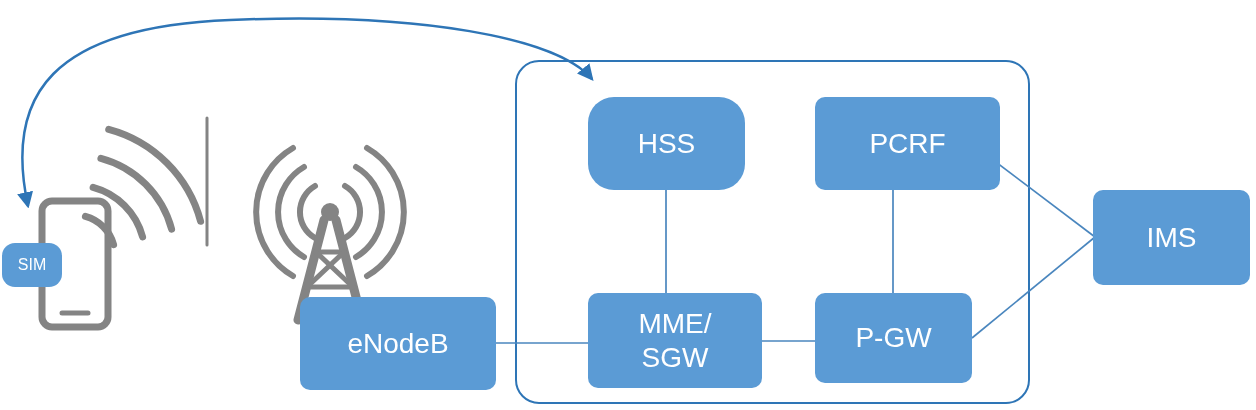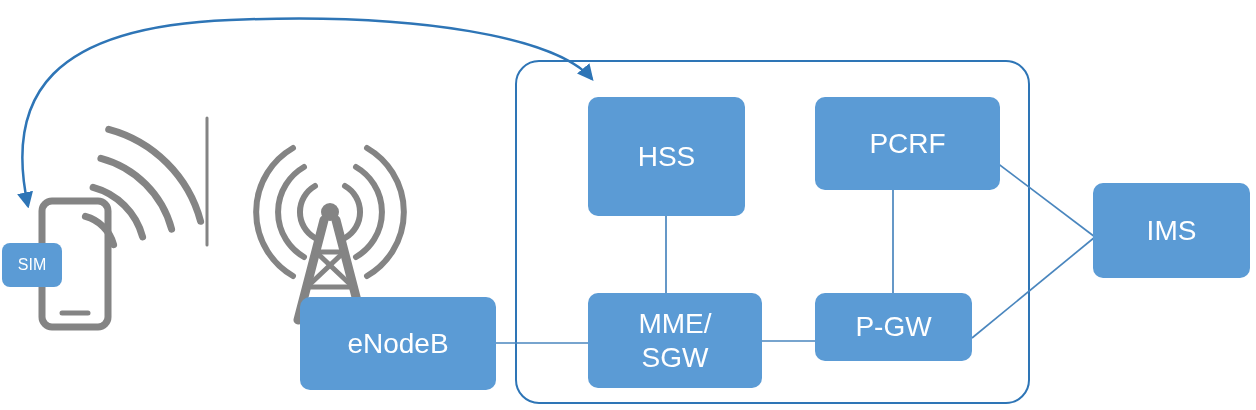--- a/index.html
+++ b/index.html
@@ -26,26 +26,26 @@
     display:flex;align-items:center;justify-content:center;
     background:var(--node-fill);
     color:var(--node-text);
     border-radius:10px;
     font-size:28px;
     text-align:center;
     white-space:pre-line;
     line-height:1.18;
     z-index:3;
   }
-  .node.small{font-size:16px;border-radius:8px;}
-  .n-hss   {left:588px;top:97px;width:157px;height:119px;}
+  .node.small{font-size:16px;border-radius:13px;}
+  .n-hss   {left:588px;top:97px;width:157px;height:93px;border-radius:26px;}
   .n-pcrf  {left:815px;top:97px;width:185px;height:93px;}
   .n-mme   {left:588px;top:293px;width:174px;height:95px;}
-  .n-pgw   {left:815px;top:293px;width:157px;height:68px;}
-  .n-ims   {left:1093px;top:183px;width:157px;height:95px;}
+  .n-pgw   {left:815px;top:293px;width:157px;height:90px;}
+  .n-ims   {left:1093px;top:190px;width:157px;height:95px;}
   .n-enodeb{left:300px;top:297px;width:196px;height:93px;}
   .n-sim   {left:2px;top:243px;width:60px;height:44px;}
   .gray-stroke{stroke:var(--icon-gray);fill:none;stroke-linecap:round;}
   .gray-fill{fill:var(--icon-gray);}
   .conn{stroke:var(--connector-blue);stroke-width:1.7;fill:none;}
   .auth-arrow{stroke:var(--outline-blue);stroke-width:2.5;fill:none;}
   .arrow-head{fill:var(--outline-blue);}
 </style>
 </head>
 <body>

